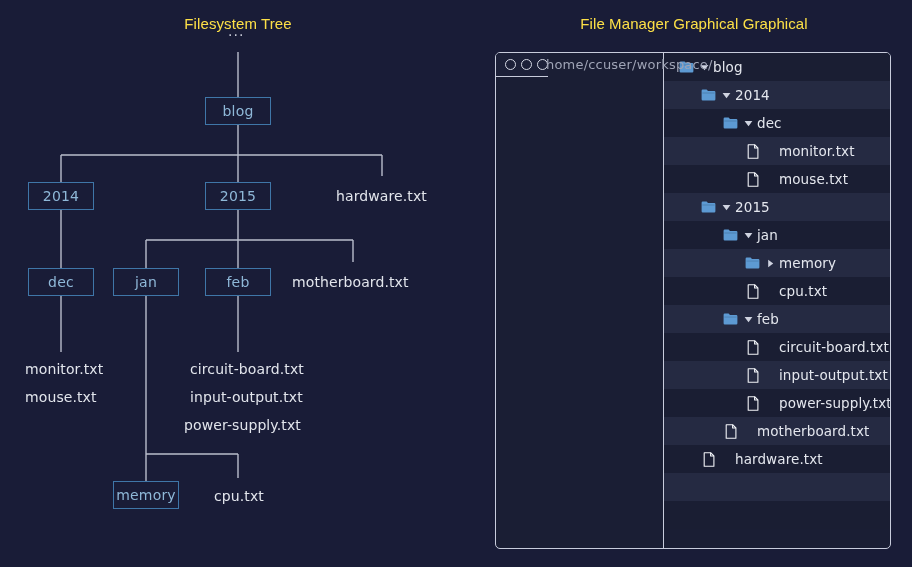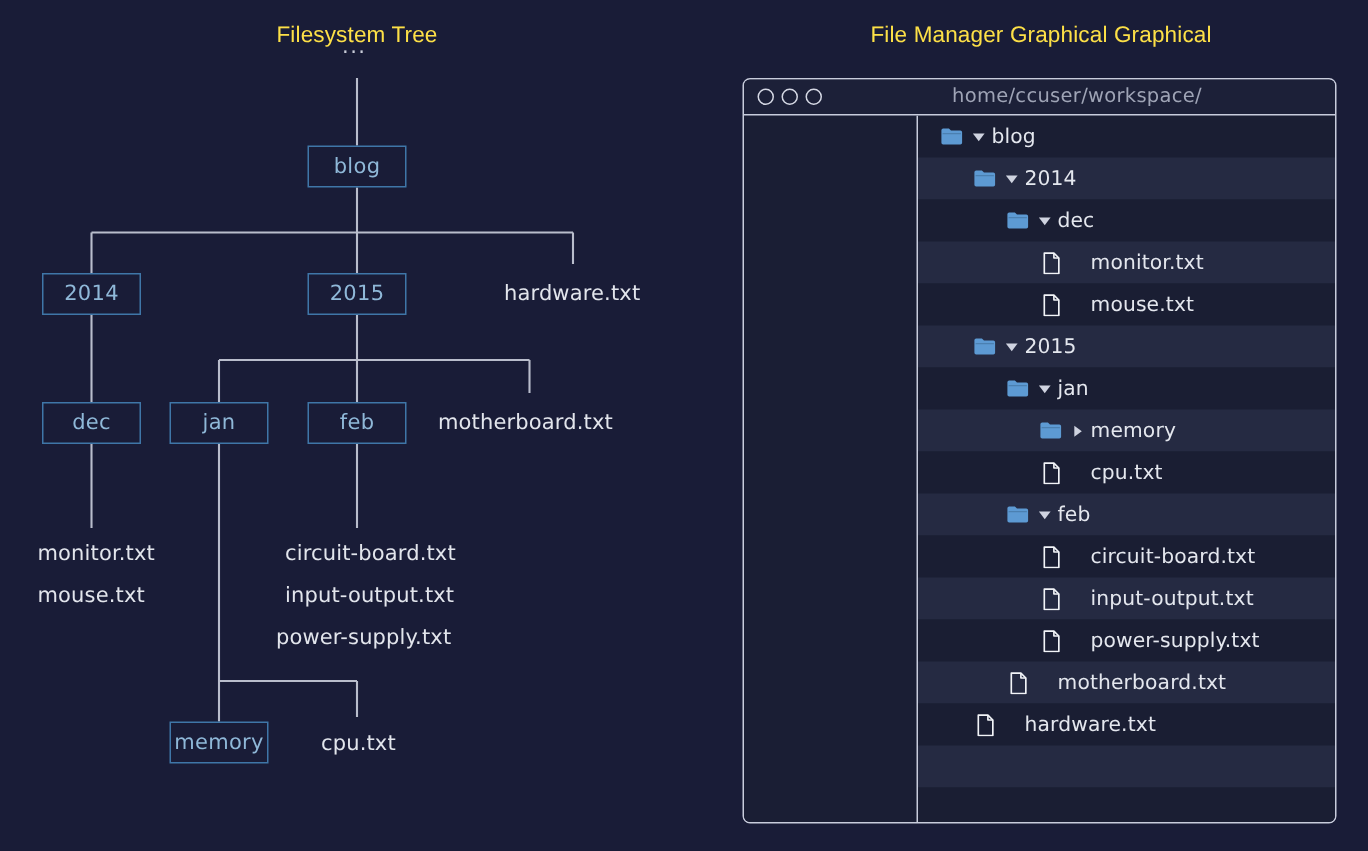--- a/index.html
+++ b/index.html
@@ -63,21 +63,21 @@
   #fm-window {
     position: absolute;
     left: 495px; top: 52px;
     width: 396px; height: 497px;
     box-sizing: border-box;
     border: 1.5px solid #c8ccdc;
     border-radius: 5px;
     background: #1a1e34;
     overflow: hidden;
     display: flex;
-    flex-direction: column;
+    flex-direction: row;
   }
   #fm-titlebar {
     height: 24px;
     flex: 0 0 24px;
     box-sizing: border-box;
     border-bottom: 1.5px solid #c8ccdc;
     display: flex;
     align-items: center;
     position: relative;
     background: #1c2038;

